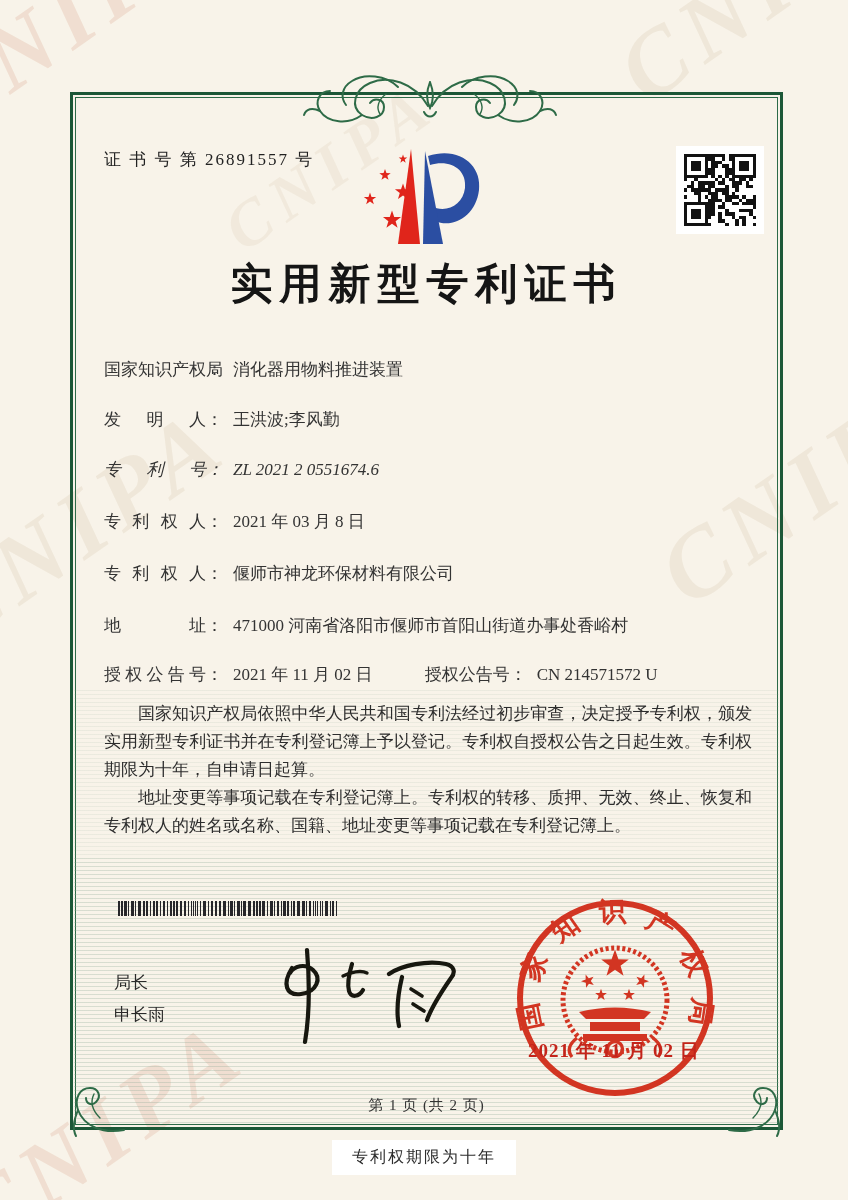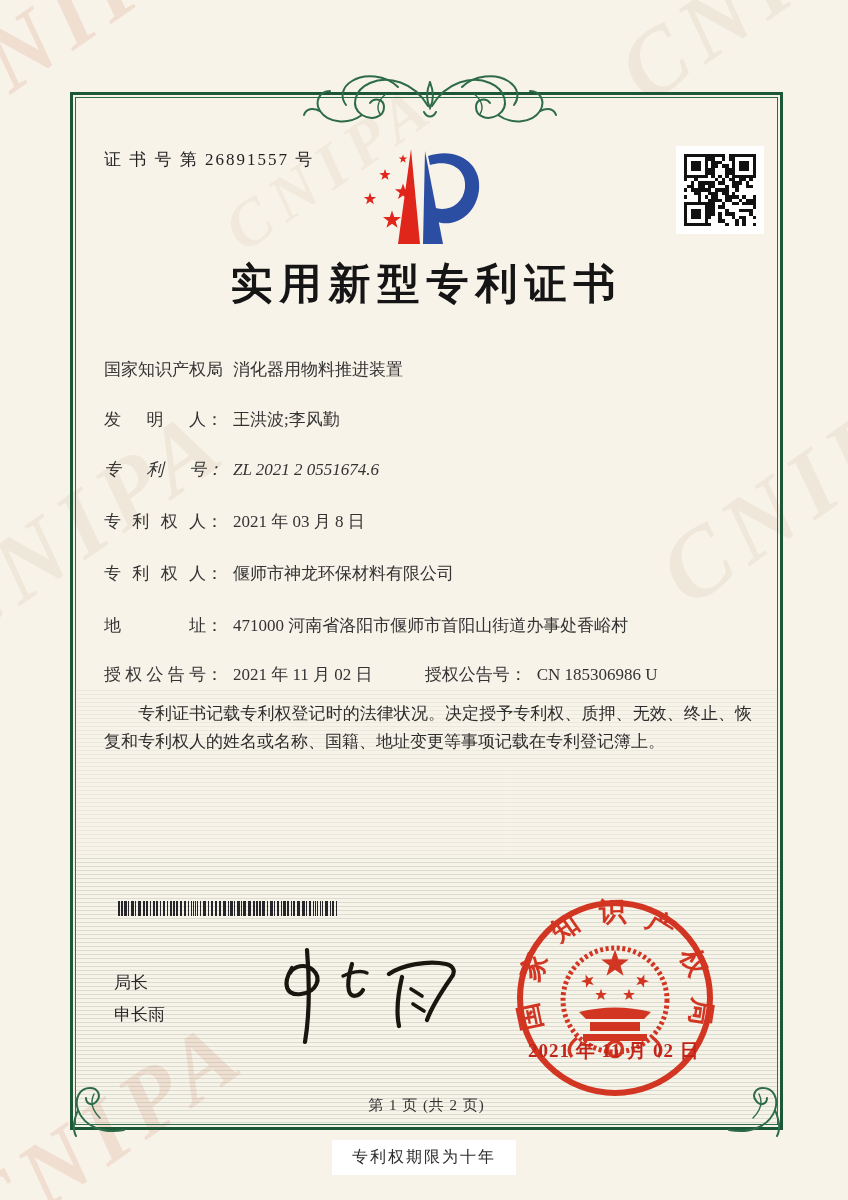--- a/index.html
+++ b/index.html
@@ -604,25 +604,26 @@
 <div class="field-row" style="top:510px;">
   <span class="f-label">专利权人</span><span class="f-colon">：</span><span class="f-value">2021 年 03 月 8 日</span>
 </div>
 <div class="field-row" style="top:562px;">
   <span class="f-label">专利权人</span><span class="f-colon">：</span><span class="f-value">偃师市神龙环保材料有限公司</span>
 </div>
 <div class="field-row" style="top:614px;">
   <span class="f-label">地址</span><span class="f-colon">：</span><span class="f-value">471000 河南省洛阳市偃师市首阳山街道办事处香峪村</span>
 </div>
 <div class="field-row" style="top:663px;">
-  <span class="f-label">授权公告号</span><span class="f-colon">：</span><span class="f-value">2021 年 11 月 02 日</span><span class="f-pair2"><span class="f-label2">授权公告号</span><span class="f-colon">：</span><span class="f-value">CN 185306986 U</span></span>
+  <span class="f-label">授权公告号</span><span class="f-colon">：</span><span class="f-value">2021 年 11 月 02 日</span><span class="f-pair2"><span class="f-label2">授权公告号</span><span class="f-colon">：</span><span class="f-value">CN 214571572 U</span></span>
 </div>
 
 <div class="abs body-text">
-  <p>专利证书记载专利权登记时的法律状况。决定授予专利权、质押、无效、终止、恢复和专利权人的姓名或名称、国籍、地址变更等事项记载在专利登记簿上。</p>
+  <p>国家知识产权局依照中华人民共和国专利法经过初步审查，决定授予专利权，颁发实用新型专利证书并在专利登记簿上予以登记。专利权自授权公告之日起生效。专利权期限为十年，自申请日起算。</p>
+  <p>地址变更等事项记载在专利登记簿上。专利权的转移、质押、无效、终止、恢复和专利权人的姓名或名称、国籍、地址变更等事项记载在专利登记簿上。</p>
 </div>
 
 <div class="abs barcode" id="barcode"><i style="width: 2px;"></i><b style="width: 1px;"></b><i style="width: 2px;"></i><b style="width: 1px;"></b><i style="width: 3px;"></i><b style="width: 1px;"></b><i style="width: 1px;"></i><b style="width: 2px;"></b><i style="width: 3px;"></i><b style="width: 1px;"></b><i style="width: 1px;"></i><b style="width: 2px;"></b><i style="width: 3px;"></i><b style="width: 2px;"></b><i style="width: 2px;"></i><b style="width: 1px;"></b><i style="width: 2px;"></i><b style="width: 2px;"></b><i style="width: 1px;"></i><b style="width: 2px;"></b><i style="width: 2px;"></i><b style="width: 1px;"></b><i style="width: 2px;"></i><b style="width: 2px;"></b><i style="width: 1px;"></i><b style="width: 2px;"></b><i style="width: 2px;"></i><b style="width: 2px;"></b><i style="width: 1px;"></i><b style="width: 2px;"></b><i style="width: 2px;"></i><b style="width: 1px;"></b><i style="width: 2px;"></i><b style="width: 1px;"></b><i style="width: 2px;"></i><b style="width: 2px;"></b><i style="width: 2px;"></i><b style="width: 2px;"></b><i style="width: 2px;"></i><b style="width: 2px;"></b><i style="width: 1px;"></i><b style="width: 2px;"></b><i style="width: 1px;"></i><b style="width: 1px;"></b><i style="width: 1px;"></i><b style="width: 1px;"></b><i style="width: 1px;"></i><b style="width: 1px;"></b><i style="width: 1px;"></i><b style="width: 2px;"></b><i style="width: 1px;"></i><b style="width: 2px;"></b><i style="width: 3px;"></i><b style="width: 2px;"></b><i style="width: 1px;"></i><b style="width: 2px;"></b><i style="width: 2px;"></i><b style="width: 2px;"></b><i style="width: 2px;"></i><b style="width: 2px;"></b><i style="width: 2px;"></i><b style="width: 2px;"></b><i style="width: 3px;"></i><b style="width: 2px;"></b><i style="width: 1px;"></i><b style="width: 1px;"></b><i style="width: 3px;"></i><b style="width: 1px;"></b><i style="width: 1px;"></i><b style="width: 2px;"></b><i style="width: 3px;"></i><b style="width: 1px;"></b><i style="width: 1px;"></i><b style="width: 1px;"></b><i style="width: 3px;"></i><b style="width: 2px;"></b><i style="width: 3px;"></i><b style="width: 2px;"></b><i style="width: 2px;"></i><b style="width: 1px;"></b><i style="width: 2px;"></i><b style="width: 1px;"></b><i style="width: 2px;"></i><b style="width: 1px;"></b><i style="width: 3px;"></i><b style="width: 2px;"></b><i style="width: 1px;"></i><b style="width: 2px;"></b><i style="width: 3px;"></i><b style="width: 1px;"></b><i style="width: 1px;"></i><b style="width: 2px;"></b><i style="width: 2px;"></i><b style="width: 2px;"></b><i style="width: 1px;"></i><b style="width: 1px;"></b><i style="width: 3px;"></i><b style="width: 1px;"></b><i style="width: 2px;"></i><b style="width: 2px;"></b><i style="width: 1px;"></i><b style="width: 1px;"></b><i style="width: 2px;"></i><b style="width: 2px;"></b><i style="width: 3px;"></i><b style="width: 2px;"></b><i style="width: 3px;"></i><b style="width: 1px;"></b><i style="width: 1px;"></i><b style="width: 2px;"></b><i style="width: 2px;"></i><b style="width: 2px;"></b><i style="width: 1px;"></i><b style="width: 1px;"></b><i style="width: 1px;"></i><b style="width: 1px;"></b><i style="width: 1px;"></i><b style="width: 2px;"></b><i style="width: 1px;"></i><b style="width: 1px;"></b><i style="width: 1px;"></i><b style="width: 2px;"></b><i style="width: 3px;"></i><b style="width: 2px;"></b><i style="width: 1px;"></i><b style="width: 1px;"></b><i style="width: 2px;"></i><b style="width: 2px;"></b><i style="width: 1px;"></i><b style="width: 2px;"></b></div>
 
 <div class="abs director-label">局长</div>
 <div class="abs director-name">申长雨</div>
 
 <svg class="abs signature" width="205" height="108" viewBox="0 0 205 108">
   <g fill="none" stroke="#17170f" stroke-width="4.2" stroke-linecap="round" stroke-linejoin="round">
     <path d="M55,8 C57,32 58,70 53,100"></path>

